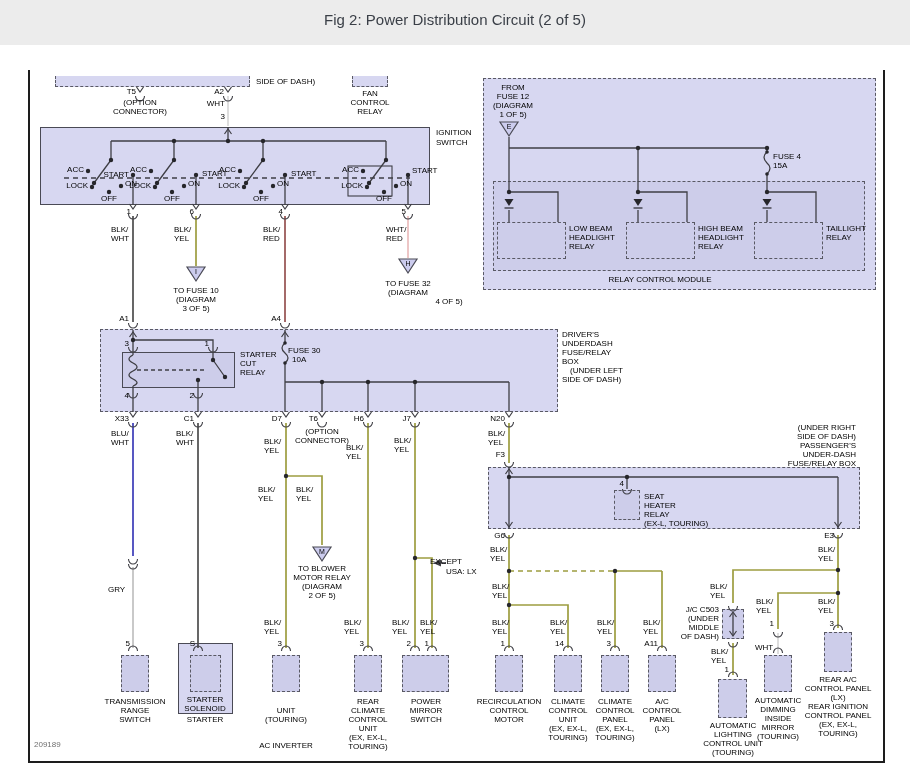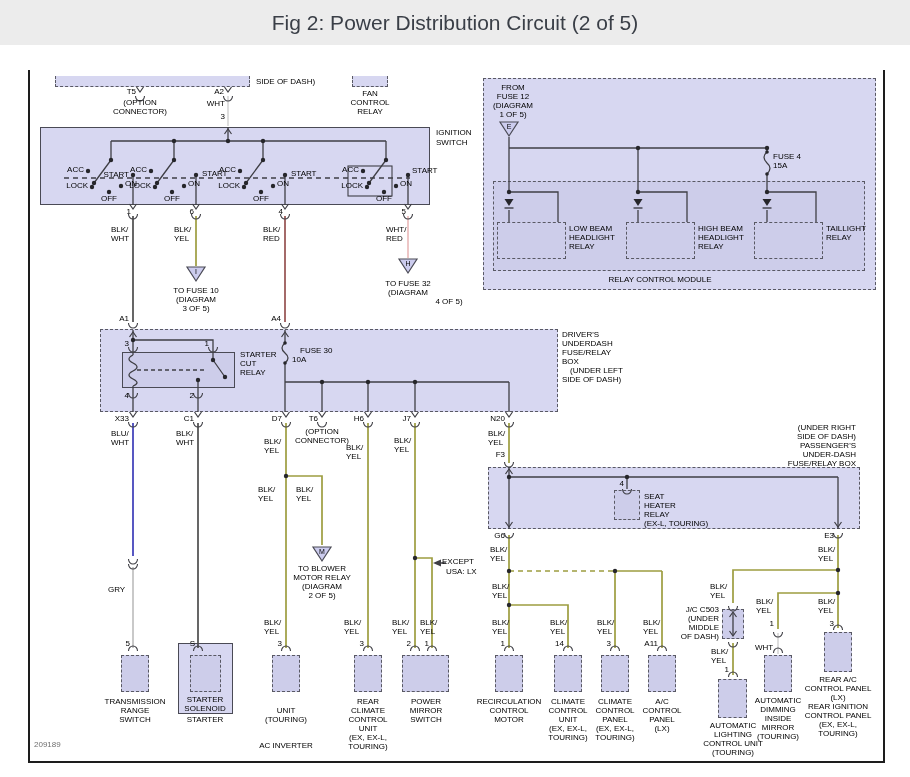--- a/index.html
+++ b/index.html
@@ -1,20 +1,20 @@
 <!DOCTYPE html>
 <html style="--titlebg: #ececec; --lav: #d7d7f1; --lavdeep: #cdcdea; --ink: undefined;"><head>
 <meta charset="utf-8">
 <style>
   html,body{margin:0;padding:0;background:#fff;}
   #stage{position:relative;width:910px;height:777px;background:#fff;overflow:hidden;
          font-family:"Liberation Sans",sans-serif;}
   #titlebar{position:absolute;left:0;top:0;width:910px;height:45px;background:var(--titlebg,#ececec);}
   #titlebar .t{position:absolute;left:50%;top:11px;transform:translateX(-50%);
-         font-size:21px;color:#3a3f47;white-space:nowrap;}
+         font-size:15px;color:#3a3f47;white-space:nowrap;}
   #frame{position:absolute;left:28px;top:70px;width:853px;height:691px;
          border-left:2px solid #1d1d1d;border-right:2px solid #1d1d1d;border-bottom:2px solid #1d1d1d;}
   .bx{position:absolute;box-sizing:border-box;border:1.5px dashed #595964;background:var(--lav,#d7d7f1);}
   .solid{border-style:solid;border-color:#4a4a55;}
   .deep{background:var(--lavdeep,#cdcdea);}
   .cut{border-top:none;}
   #wires{position:absolute;left:0;top:0;pointer-events:none;}
   #labels{position:absolute;left:0;top:0;width:910px;height:777px;pointer-events:none;}
   .lbl{position:absolute;font-size:8px;line-height:8.5px;color:var(--ink,#3b3b42);white-space:nowrap;}
   .lbl.c{transform:translateX(-50%);}
@@ -322,21 +322,21 @@
       <div class="lbl l" style="left: 562px; top: 340px;">UNDERDASH</div>
       <div class="lbl l" style="left: 562px; top: 349px;">FUSE/RELAY</div>
       <div class="lbl l" style="left: 562px; top: 358px;">BOX</div>
       <div class="lbl l" style="left: 562px; top: 367px; padding-left: 8px;">(UNDER LEFT</div>
       <div class="lbl l" style="left: 562px; top: 376px;">SIDE OF DASH)</div>
       <div class="lbl r" style="left: 129px; top: 340px;">3</div>
       <div class="lbl r" style="left: 209px; top: 340px;">1</div>
       <div class="lbl l" style="left: 240px; top: 351px;">STARTER</div>
       <div class="lbl l" style="left: 240px; top: 360px;">CUT</div>
       <div class="lbl l" style="left: 240px; top: 369px;">RELAY</div>
-      <div class="lbl l" style="left: 300px; top: 347px;">FUSE 30</div>
+      <div class="lbl l" style="left: 288px; top: 347px;">FUSE 30</div>
       <div class="lbl l" style="left: 292px; top: 356px;">10A</div>
       <div class="lbl r" style="left: 129px; top: 392px;">4</div>
       <div class="lbl r" style="left: 194px; top: 392px;">2</div>
       <div class="lbl r" style="left: 129px; top: 415px;">X33</div>
       <div class="lbl r" style="left: 194px; top: 415px;">C1</div>
       <div class="lbl r" style="left: 282px; top: 415px;">D7</div>
       <div class="lbl r" style="left: 318px; top: 415px;">T6</div>
       <div class="lbl r" style="left: 364px; top: 415px;">H6</div>
       <div class="lbl r" style="left: 411px; top: 415px;">J7</div>
       <div class="lbl r" style="left: 505px; top: 415px;">N20</div>
@@ -358,21 +358,21 @@
       <div class="lbl l" style="left: 258px; top: 486px;">BLK/</div>
       <div class="lbl l" style="left: 258px; top: 495px;">YEL</div>
       <div class="lbl l" style="left: 296px; top: 486px;">BLK/</div>
       <div class="lbl l" style="left: 296px; top: 495px;">YEL</div>
       <div class="lbl c" style="left: 322px; top: 548px; font-size: 7px;">M</div>
       <div class="lbl c" style="left: 322px; top: 565px;">TO BLOWER</div>
       <div class="lbl c" style="left: 322px; top: 574px;">MOTOR RELAY</div>
       <div class="lbl c" style="left: 322px; top: 583px;">(DIAGRAM</div>
       <div class="lbl c" style="left: 322px; top: 592px;">2 OF 5)</div>
       <div class="lbl l" style="left: 108px; top: 586px;">GRY</div>
-      <div class="lbl l" style="left: 434px; top: 558px; padding-left: 8px;">EXCEPT</div>
+      <div class="lbl l" style="left: 422px; top: 558px; padding-left: 8px;">EXCEPT</div>
       <div class="lbl l" style="left: 446px; top: 568px;">USA: LX</div>
       <div class="lbl l" style="left: 264px; top: 619px;">BLK/</div>
       <div class="lbl l" style="left: 264px; top: 628px;">YEL</div>
       <div class="lbl l" style="left: 344px; top: 619px;">BLK/</div>
       <div class="lbl l" style="left: 344px; top: 628px;">YEL</div>
       <div class="lbl l" style="left: 392px; top: 619px;">BLK/</div>
       <div class="lbl l" style="left: 392px; top: 628px;">YEL</div>
       <div class="lbl l" style="left: 420px; top: 619px;">BLK/</div>
       <div class="lbl l" style="left: 420px; top: 628px;">YEL</div>
       <div class="lbl r" style="left: 130px; top: 640px;">5</div>

